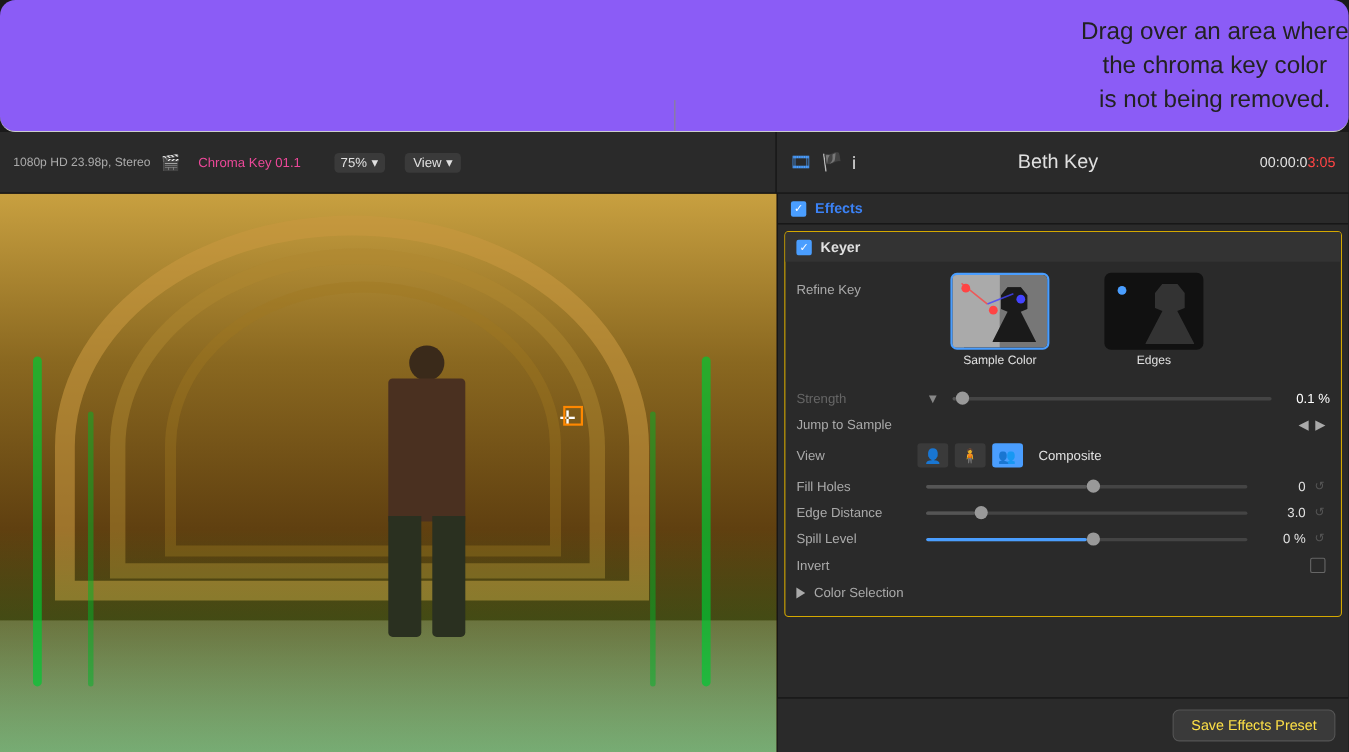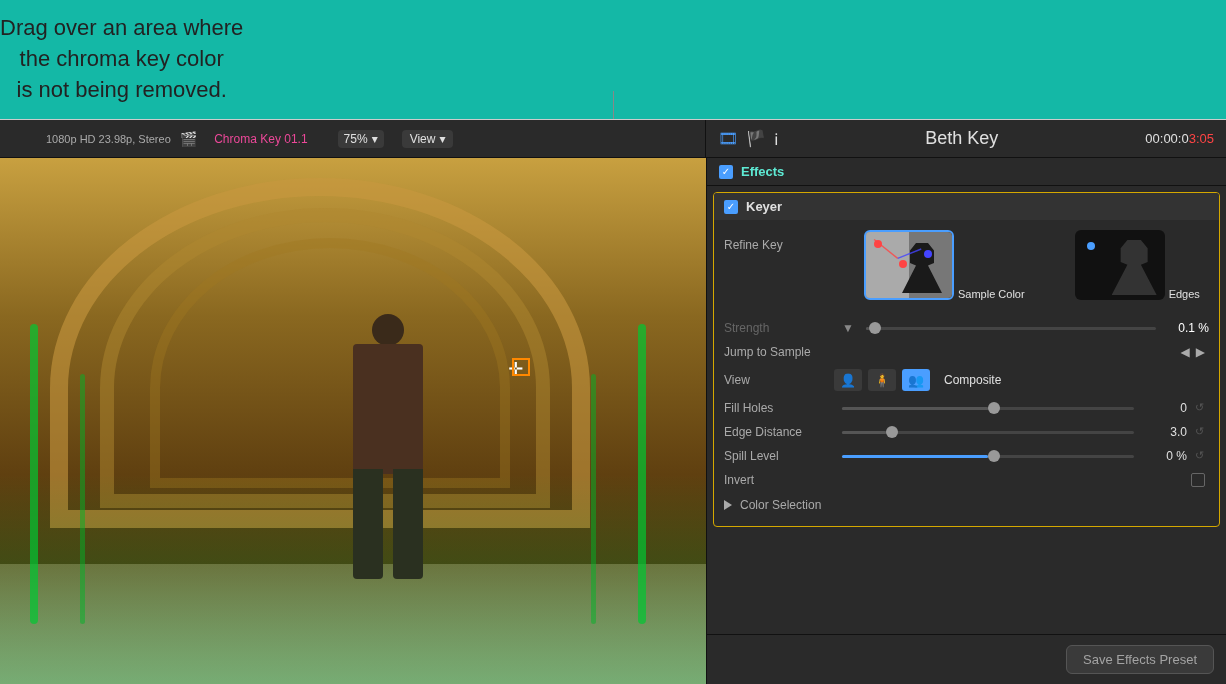--- a/index.html
+++ b/index.html
@@ -12,25 +12,26 @@
       overflow: hidden;
     }
 
     
     .tooltip-area {
       position: absolute;
       top: 0;
       left: 0;
       right: 0;
       height: 120px;
-      background: #14b8a6;
-      display: flex;
-      align-items: center;
-      justify-content: flex-start;
+      background: #8b5cf6;
+      display: flex;
+      align-items: center;
+      justify-content: flex-end;
       border-bottom: 1px solid #ccc;
+      border-radius: 14px;
     }
     .tooltip-text {
       font-size: 22px;
       color: #222;
       text-align: center;
       line-height: 1.4;
     }
 
     
     .main-container {
@@ -40,23 +41,22 @@
       right: 0;
       bottom: 0;
       display: flex;
       flex-direction: column;
     }
 
     
     .header-bar {
       display: flex;
       background: #2a2a2a;
-      height: 38px;
+      height: 56px;
       border-bottom: 1px solid #111;
-      padding-left: 34px;
     }
 
     .header-left {
       display: flex;
       align-items: center;
       gap: 10px;
       padding: 0 12px;
       flex: 1;
       border-right: 1px solid #111;
     }
@@ -222,21 +222,21 @@
       align-items: center;
       justify-content: center;
       color: white;
       font-size: 10px;
       cursor: pointer;
     }
 
     .effects-title {
       font-size: 13px;
       font-weight: 600;
-      color: #5eead4;
+      color: #3b82f6;
     }
 
     
     .keyer-section {
       border: 1.5px solid #d4a800;
       margin: 6px;
       border-radius: 4px;
     }
 
     .keyer-header {
@@ -273,22 +273,22 @@
       padding-top: 8px;
     }
 
     .refine-thumbnails {
       display: flex;
       gap: 10px;
     }
 
     .thumb-container {
       display: flex;
-      flex-direction: row;
-      align-items: flex-end;
+      flex-direction: column;
+      align-items: center;
       gap: 4px;
       padding-left: 40px;
     }
 
     .thumb {
       width: 90px;
       height: 70px;
       background: #1a1a1a;
       border-radius: 6px;
       position: relative;
@@ -546,21 +546,21 @@
       display: flex;
       align-items: center;
       justify-content: flex-end;
       padding: 0 12px;
     }
 
     .save-preset-btn {
       background: #3a3a3a;
       border: 1px solid #555;
       border-radius: 6px;
-      color: #a3a3a3;
+      color: #fde047;
       font-size: 13px;
       padding: 6px 16px;
       cursor: pointer;
     }
   </style>
 </head>
 <body>
 
 <div class="tooltip-area">
   <div class="tooltip-text">

